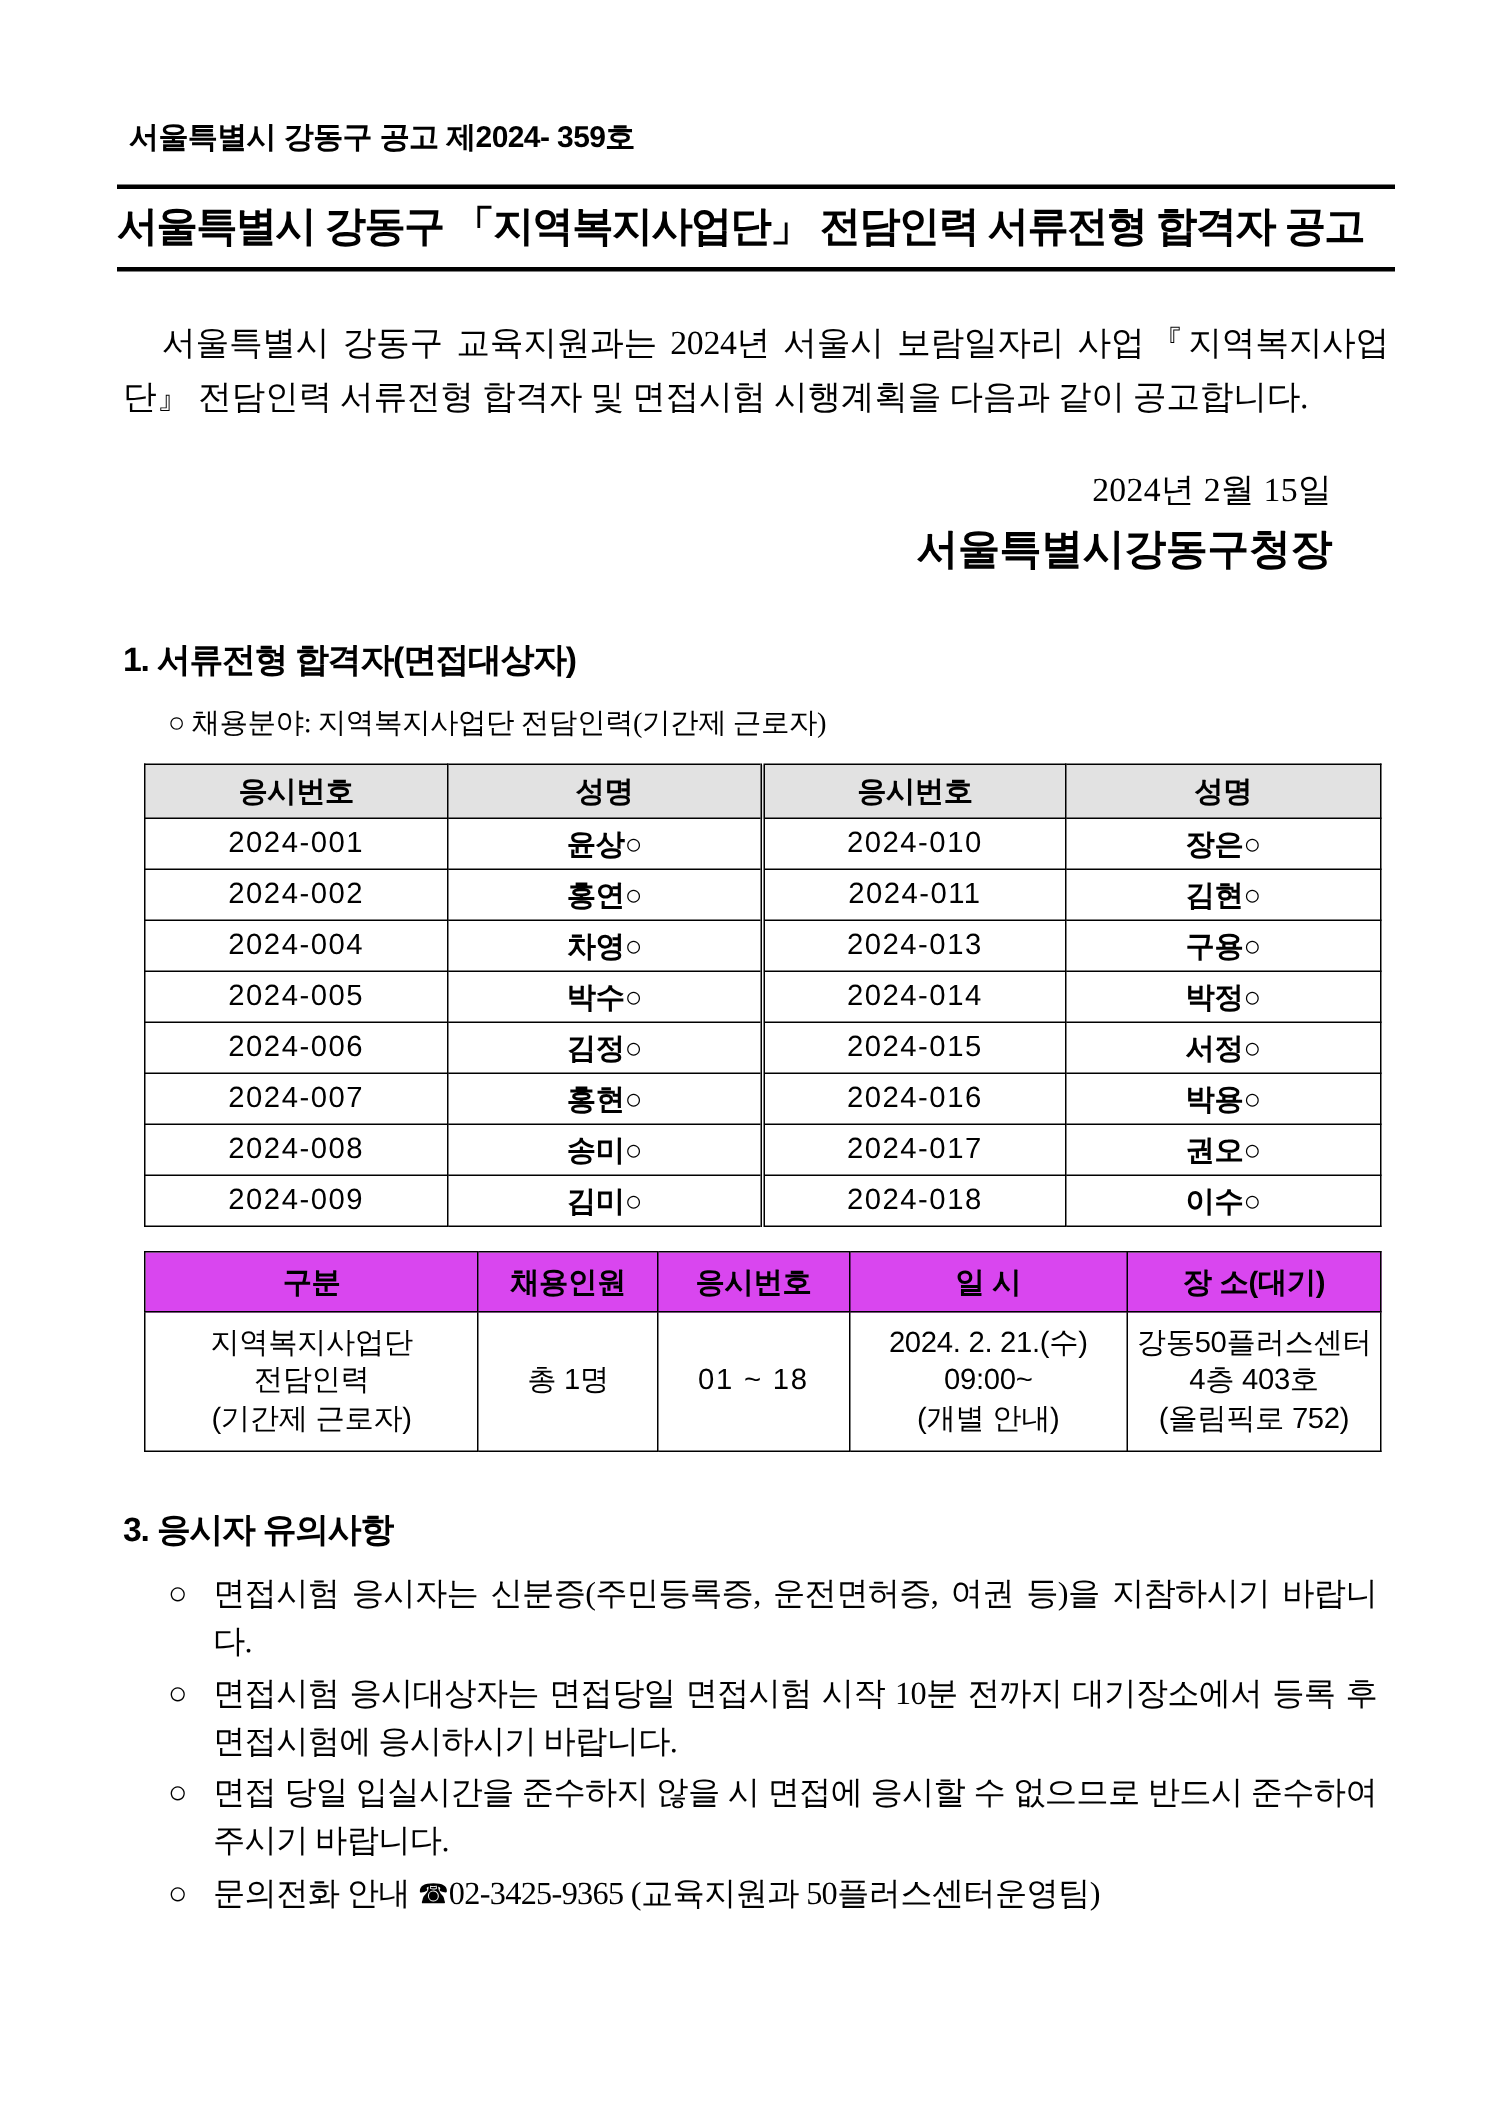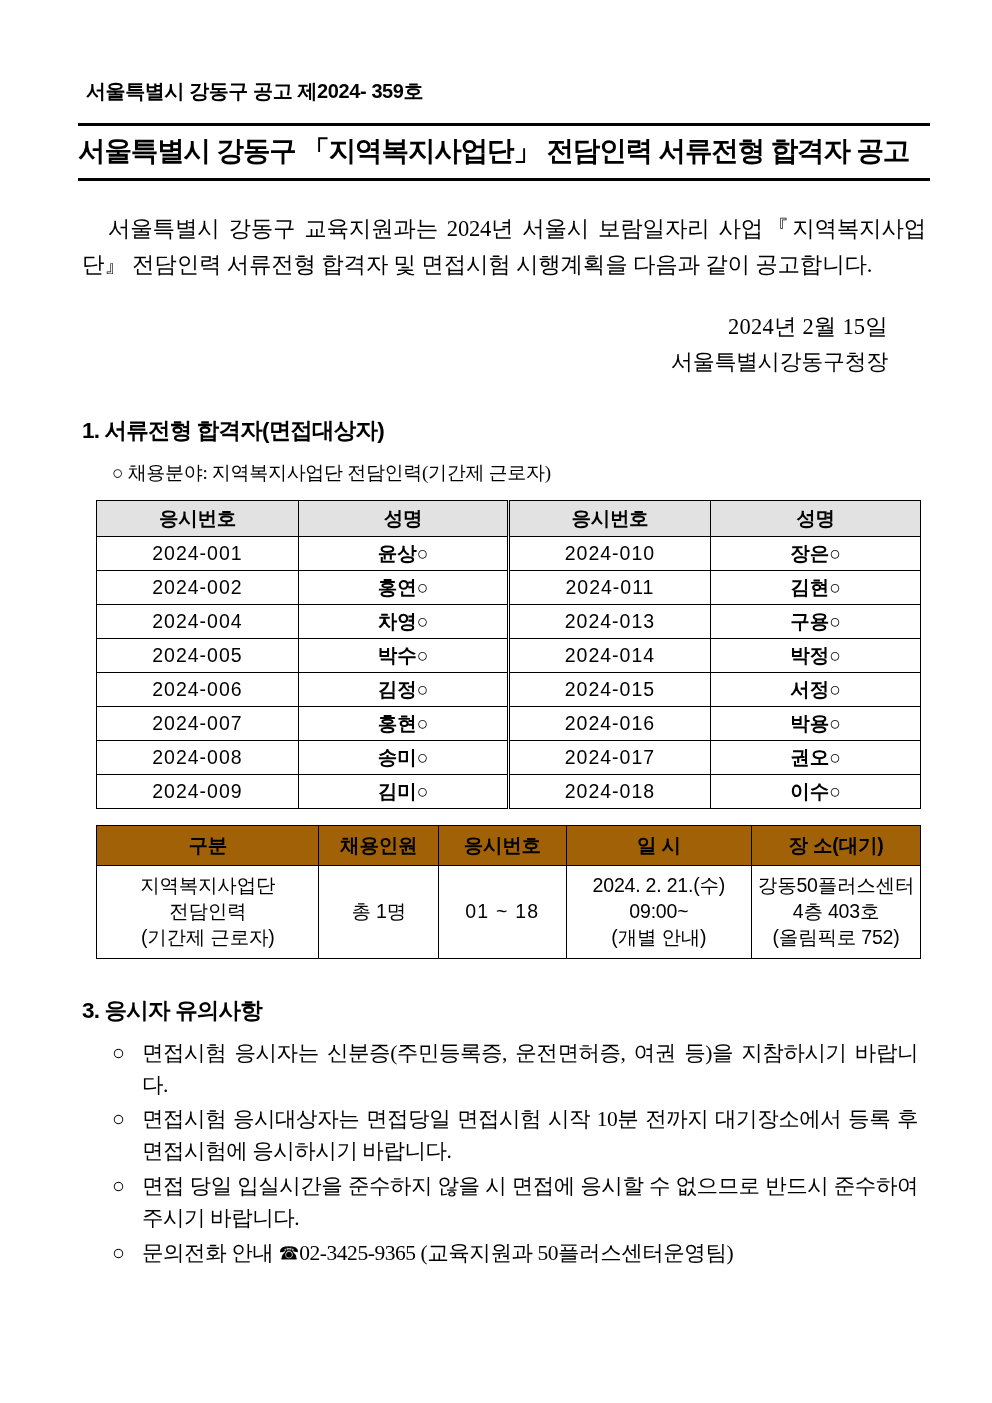--- a/index.html
+++ b/index.html
@@ -61,22 +61,23 @@
   .intro .indent { padding-left: 26px; }
 
   .signature {
     margin: 26px 42px 0 0;
     text-align: right;
     font-size: 22.5px;
     line-height: 1.55;
     letter-spacing: 0.2px;
   }
   .signature .org {
-    font-size: 22px;
+    font-size: 28px;
     letter-spacing: -0.3px;
+    font-weight: bold;
   }
 
   
   .section-h {
     font-family: "Liberation Sans", "DejaVu Sans", sans-serif;
     font-weight: bold;
     font-size: 22.5px;
     letter-spacing: -0.8px;
     margin: 36px 0 0 4px;
   }
@@ -134,21 +135,21 @@
   }
   table.schedule th,
   table.schedule td {
     border: 1.1px solid #000;
     text-align: center;
     font-size: 19.5px;
     letter-spacing: -0.2px;
     padding: 3px 2px;
   }
   table.schedule thead th {
-    background: #a16207;
+    background: #d946ef;
     font-weight: bold;
     height: 33px;
     border-bottom: 1.8px solid #000;
   }
   table.schedule tbody td {
     height: 86px;
     line-height: 1.32;
     vertical-align: middle;
   }
   table.schedule .c1 { width: 27%; }

